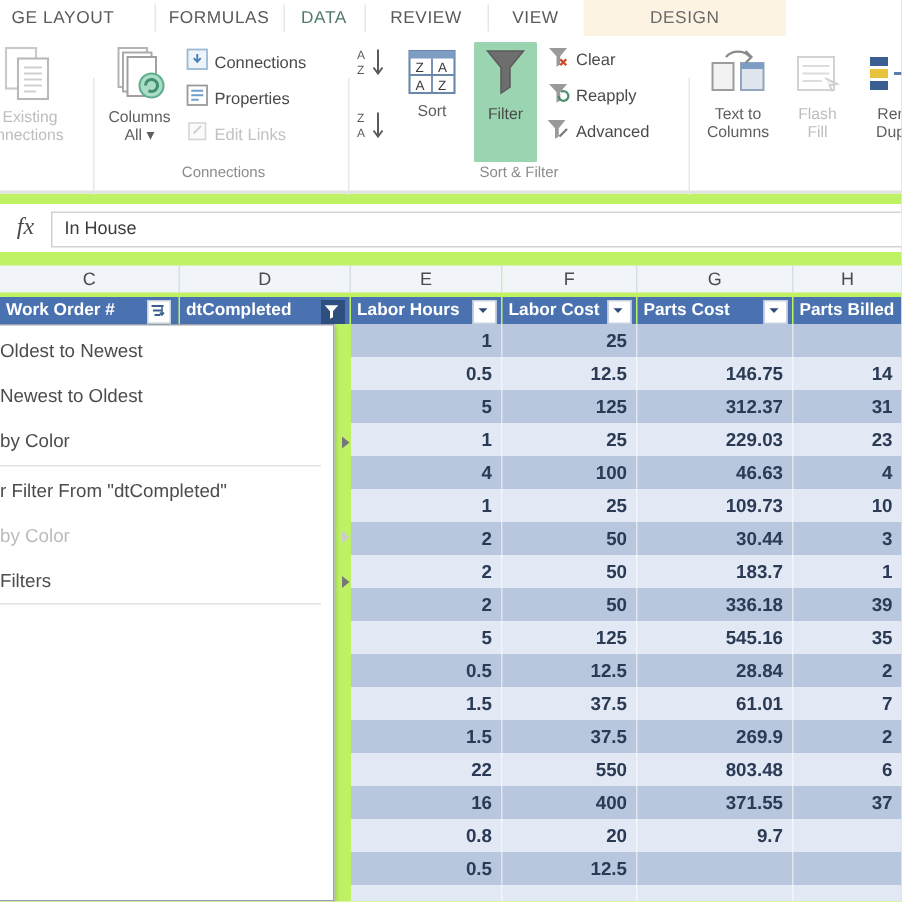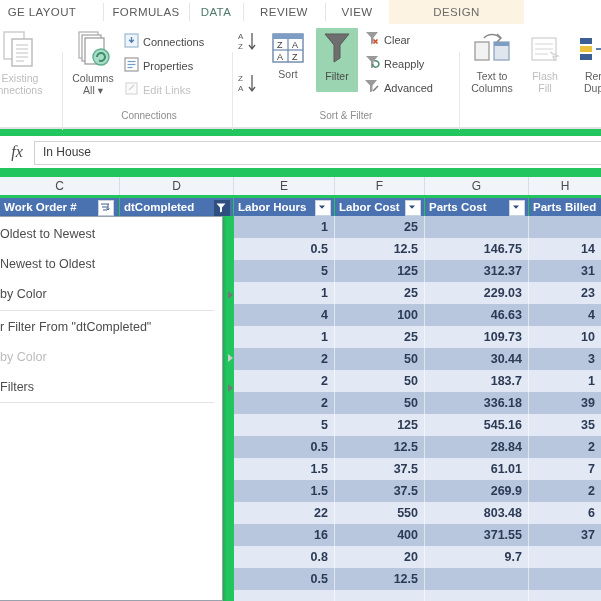--- a/index.html
+++ b/index.html
@@ -2,21 +2,21 @@
 <html><head>
 <meta charset="utf-8">
 <style>
   html,body{margin:0;padding:0;}
   body{
     width:601px;height:601px;overflow:hidden;
     font-family:"Liberation Sans", sans-serif;
     background:#ffffff;
     -webkit-font-smoothing:antialiased;
   }
-  #app{position:relative;width:601px;height:601px;overflow:hidden;background:#22c55e;}
+  #app{position:relative;width:601px;height:601px;overflow:hidden;background:#bef264;}
 
   
   .tabstrip{position:absolute;left:0;top:0;width:601px;height:24px;background:#ffffff;}
   .tab{position:absolute;top:0;height:24px;line-height:24px;font-size:11.5px;
        color:#5a5a5a;letter-spacing:.4px;white-space:nowrap;text-align:center;}
   .tab.active{background:#ffffff;color:#4f7a68;}
   .tab.design{background:#fdf3e3;color:#6a6a6a;}
   .tab-sep{position:absolute;top:3px;width:1px;height:18px;background:#e6e6e6;}
 
   
@@ -193,21 +193,21 @@
           <line x1="4" y1="20" x2="34" y2="20" stroke="#6b88ab" stroke-width="1.2"></line>
           <text x="8" y="18" font-size="9" fill="#3b3b3b" font-family="Liberation Sans, sans-serif">Z</text>
           <text x="23" y="18" font-size="9" fill="#3b3b3b" font-family="Liberation Sans, sans-serif">A</text>
           <text x="8" y="30" font-size="9" fill="#3b3b3b" font-family="Liberation Sans, sans-serif">A</text>
           <text x="23" y="30" font-size="9" fill="#3b3b3b" font-family="Liberation Sans, sans-serif">Z</text>
         </svg>
       </span>
       <div class="cap">Sort</div>
     </div>
 
-    <div class="filterbtn" style="left:316px;top:4px;width:42px;height:64px;">
+    <div class="filterbtn" style="left:316px;top:4px;width:42px;height:80px;">
       <span style="display:block;">
         <svg width="40" height="42" viewBox="0 0 40 42" style="margin:0 auto;display:block;">
           <path d="M8 6h24l-9 11v13l-6 4V17z" fill="#6e6e6e" stroke="#5a5a5a" stroke-width="1"></path>
         </svg>
       </span>
       <div class="cap" style="font-size:10.5px;color:#4a4a4a;text-align:center;">Filter</div>
     </div>
 
     <div class="smallbtn" style="left:364px;top:6px;">
       <span>

